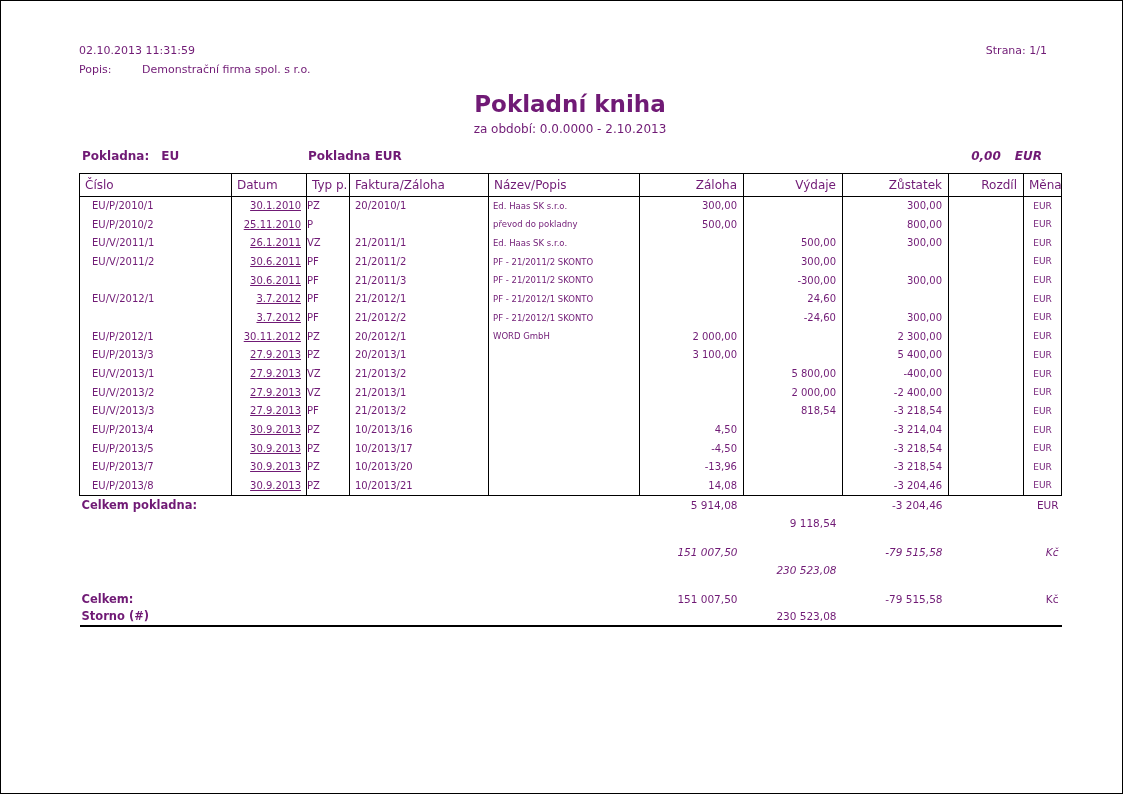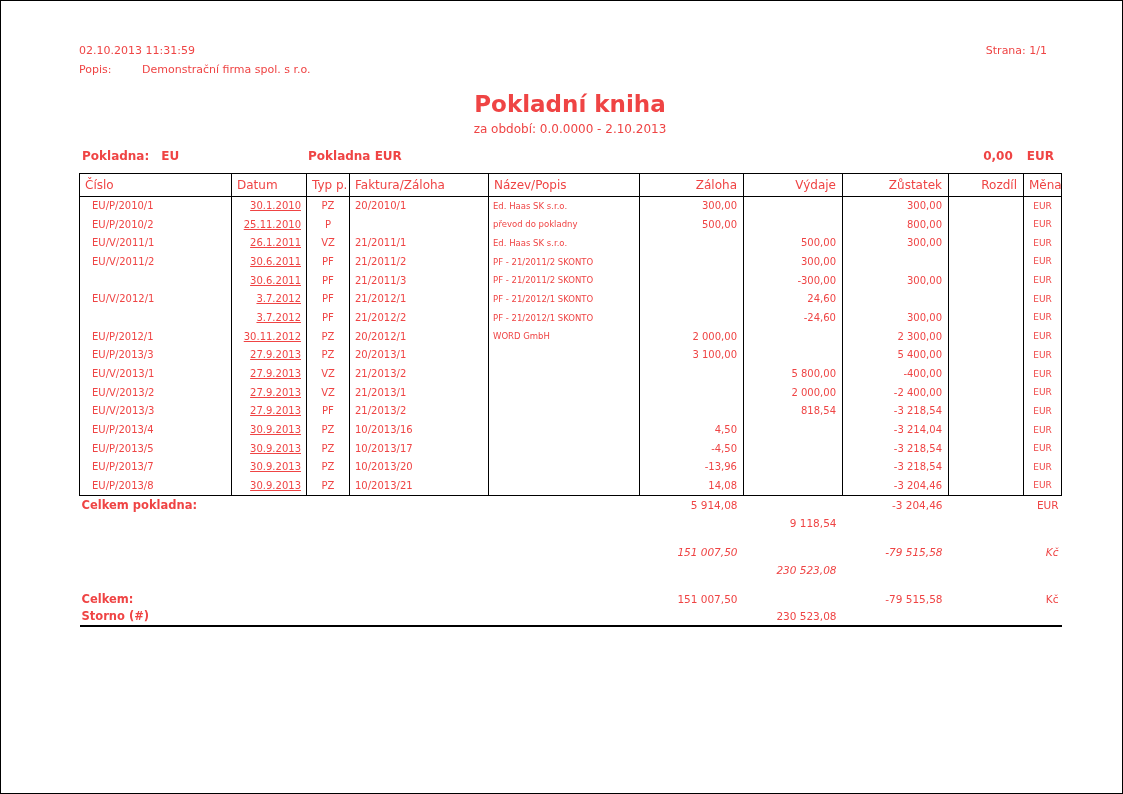--- a/index.html
+++ b/index.html
@@ -2,53 +2,53 @@
 <html><head>
 <meta charset="utf-8">
 <style>
   * { box-sizing: border-box; }
   html, body { margin: 0; padding: 0; background: #ffffff; }
   .page {
     width: 1123px; height: 794px;
     border: 1px solid #000;
     background: #fff;
     font-family: "DejaVu Sans", "Liberation Sans", sans-serif;
-    color: #ef4444;
+    color: #701a75;
     padding: 43px 61px 0 78px;
     overflow: hidden;
   }
   .head-row { display: flex; justify-content: space-between; font-size: 11px; }
   .head-left .line1 { margin-bottom: 6px; }
   .firma-label { display: inline-block; width: 63px; }
   .head-right { padding-right: 14px; white-space: nowrap; }
   .report-title { text-align: center; font-size: 23px; font-weight: bold; margin-top: 15px; }
   .report-subtitle { text-align: center; font-size: 12px; margin-top: 5px; }
   .cashbox-line { position: relative; height: 20px; margin-top: 13px; font-size: 12px; font-weight: bold; }
   .cashbox-left { position: absolute; left: 3px; }
   .cashbox-code { margin-left: 12px; }
   .cashbox-name { position: absolute; left: 229px; }
-  .cashbox-right { position: absolute; right: 4px; }
+  .cashbox-right { position: absolute; right: 16px; font-style: italic; }
   .cashbox-cur { margin-left: 14px; padding-right: 3px; }
 
   table.report { border-collapse: collapse; table-layout: fixed; width: 982px; margin-top: 4px; }
   .report thead th {
     border: 1px solid #000; font-size: 12px; font-weight: normal;
     height: 23px; padding: 0; white-space: nowrap; overflow: hidden;
   }
   .report thead th.hl { text-align: left; padding-left: 5px; }
   .report thead th.hr { text-align: right; padding-right: 6px; }
   .report tbody.tb td {
     border-left: 1px solid #000; border-right: 1px solid #000;
     font-size: 10px; height: 18.7px; padding: 0; line-height: 1;
     vertical-align: middle; white-space: nowrap; overflow: hidden;
   }
   .report tbody.tb tr:last-child td { border-bottom: 1px solid #000; }
   .c-cislo   { text-align: left;  padding-left: 12px !important; }
   .c-datum   { text-align: right; padding-right: 5px !important; text-decoration: underline; }
-  .c-typ     { text-align: center; }
+  .c-typ     { }
   .c-faktura { text-align: left;  padding-left: 5px !important; }
   .c-nazev   { text-align: left;  padding-left: 4px !important; font-size: 8.5px !important; }
   .c-num     { text-align: right; padding-right: 6px !important; }
   .c-mena    { text-align: center; font-size: 9px !important; }
 
   .report tbody.sum td {
     border: none; font-size: 10.5px; height: 18px; padding: 0;
     vertical-align: middle; white-space: nowrap;
   }
   .report tbody.sum td.s-label { font-weight: bold; font-size: 11.5px; text-align: left; padding-left: 2px; }

